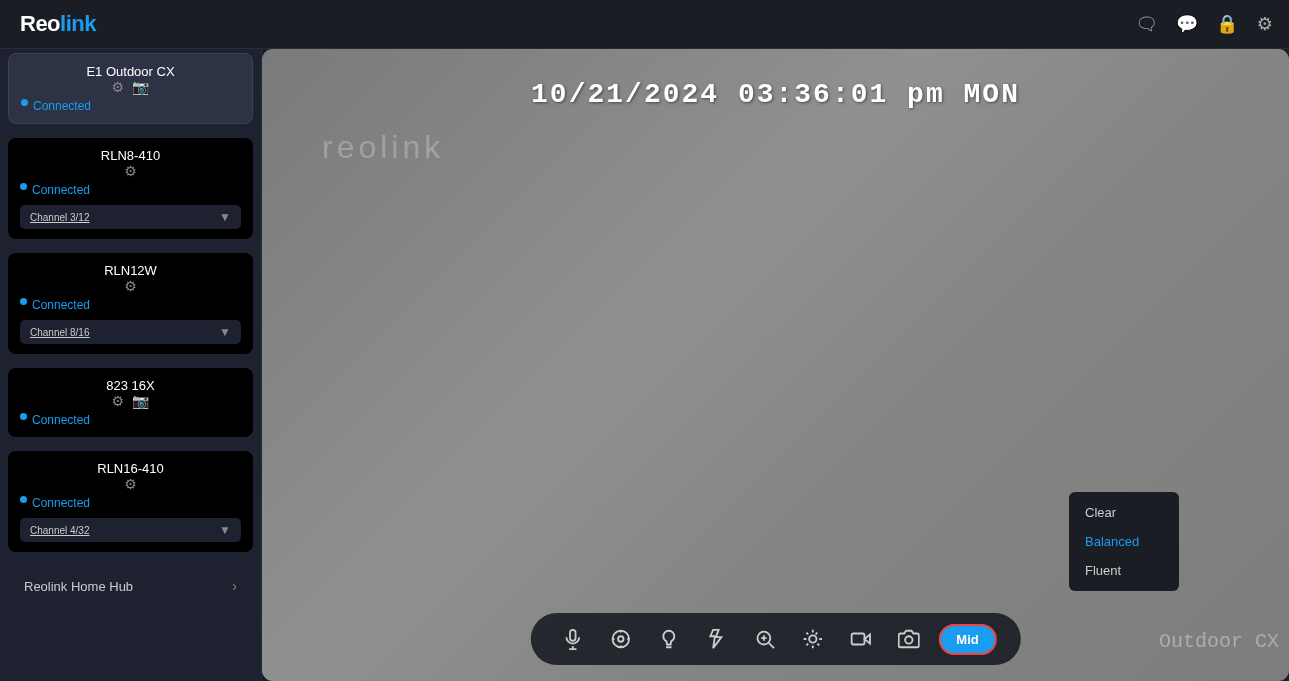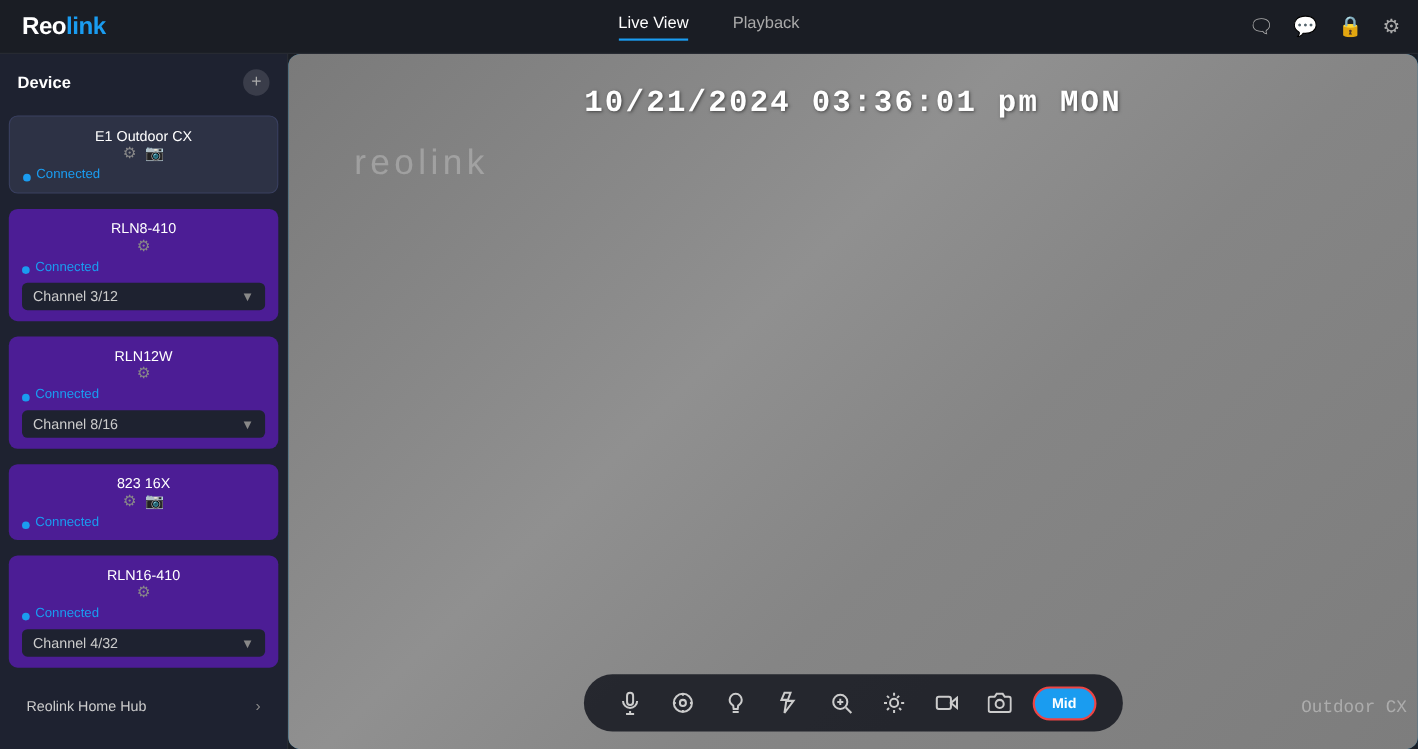--- a/index.html
+++ b/index.html
@@ -91,21 +91,21 @@
       border-radius: 50%;
       display: flex;
       align-items: center;
       justify-content: center;
       color: #aaa;
       font-size: 16px;
       cursor: pointer;
     }
 
     .device-card {
-      background: #4c1d95;
+      background: #000000;
       margin: 4px 8px;
       border-radius: 8px;
       padding: 10px 12px;
       cursor: pointer;
     }
     .device-card.active {
       background: #2d3245;
       border: 1px solid #3a4060;
     }
     .device-card-header {
@@ -125,21 +125,21 @@
       gap: 8px;
       align-items: center;
     }
     .device-icon {
       color: #888;
       font-size: 14px;
       cursor: pointer;
     }
     .device-status {
       display: flex;
-      align-items: flex-end;
+      align-items: flex-start;
       gap: 5px;
       font-size: 12px;
       color: #888;
     }
     .status-dot {
       width: 7px;
       height: 7px;
       border-radius: 50%;
       background: #1a9cf0;
     }
@@ -147,21 +147,21 @@
 
     .channel-selector {
       margin-top: 8px;
       background: #1e2230;
       border-radius: 5px;
       padding: 5px 10px;
       display: flex;
       align-items: center;
       justify-content: space-between;
     }
-    .channel-text { color: #ccc; font-size: 13px; }
+    .channel-text { color: #ccc; font-size: 10px; text-decoration: underline; }
     .channel-arrow { color: #888; font-size: 12px; }
 
     .home-hub {
       display: flex;
       align-items: center;
       justify-content: space-between;
       padding: 12px 16px;
       cursor: pointer;
       margin: 4px 8px;
       border-radius: 8px;
@@ -273,44 +273,32 @@
       padding-right: 10px;
       opacity: 0.7;
     }
   </style>
 </head>
 <body>
 
 <div class="header">
   <div class="header-logo">
     <span>Reo</span>link
-  </div>
-  <div class="header-tabs">
-    <div class="header-tab active">
-      <span>Live View</span>
-    </div>
-    <div class="header-tab">
-      <span>Playback</span>
-    </div>
   </div>
   <div class="header-icons">
     <span class="header-icon">🗨</span>
     <span class="header-icon">💬</span>
     <span class="header-icon">🔒</span>
     <span class="header-icon">⚙</span>
   </div>
 </div>
 
 <div class="main-layout">
 
   <div class="sidebar">
-    <div class="sidebar-header">
-      <span class="sidebar-title">Device</span>
-      <div class="sidebar-add">+</div>
-    </div>
 
     <div class="device-card active">
       <div class="device-card-header">
         <span class="device-name">E1 Outdoor CX</span>
         <div class="device-icons">
           <span class="device-icon">⚙</span>
           <span class="device-icon">📷</span>
         </div>
       </div>
       <div class="device-status">
@@ -400,20 +388,31 @@
     </div>
 
   </div>
 
   <div class="camera-area">
     <div class="camera-feed">
 
       <div class="camera-timestamp">10/21/2024  03:36:01 pm  MON</div>
       <div class="camera-watermark">reolink</div>
 
+      <div class="quality-dropdown">
+        <div class="quality-option">
+          <span>Clear</span>
+        </div>
+        <div class="quality-option selected">
+          <span>Balanced</span>
+        </div>
+        <div class="quality-option">
+          <span>Fluent</span>
+        </div>
+      </div>
 
       <div class="toolbar">
 
         <div class="toolbar-btn">
           <svg width="22" height="22" viewBox="0 0 24 24" fill="none" stroke="#ccc" stroke-width="2">
             <rect x="9" y="2" width="6" height="12" rx="3"></rect>
             <path d="M5 10a7 7 0 0014 0"></path>
             <line x1="12" y1="20" x2="12" y2="23"></line>
             <line x1="8" y1="23" x2="16" y2="23"></line>
           </svg>
@@ -472,19 +471,19 @@
             <circle cx="12" cy="13" r="4"></circle>
           </svg>
         </div>
 
         <div class="quality-btn" style="border:2px solid #e44;">
           <span>Mid</span>
         </div>
       </div>
 
       <div class="camera-label">
-        <span style="font-family:'Courier New',monospace; color:#ddd; font-size:16px; opacity:0.7;text-align:right;">Outdoor CX</span>
+        <span style="font-family:'Courier New',monospace; color:#ddd; font-size:20px; opacity:0.7;text-align:right;">Outdoor CX</span>
       </div>
 
     </div>
   </div>
 
 </div>
 
 </body></html>

